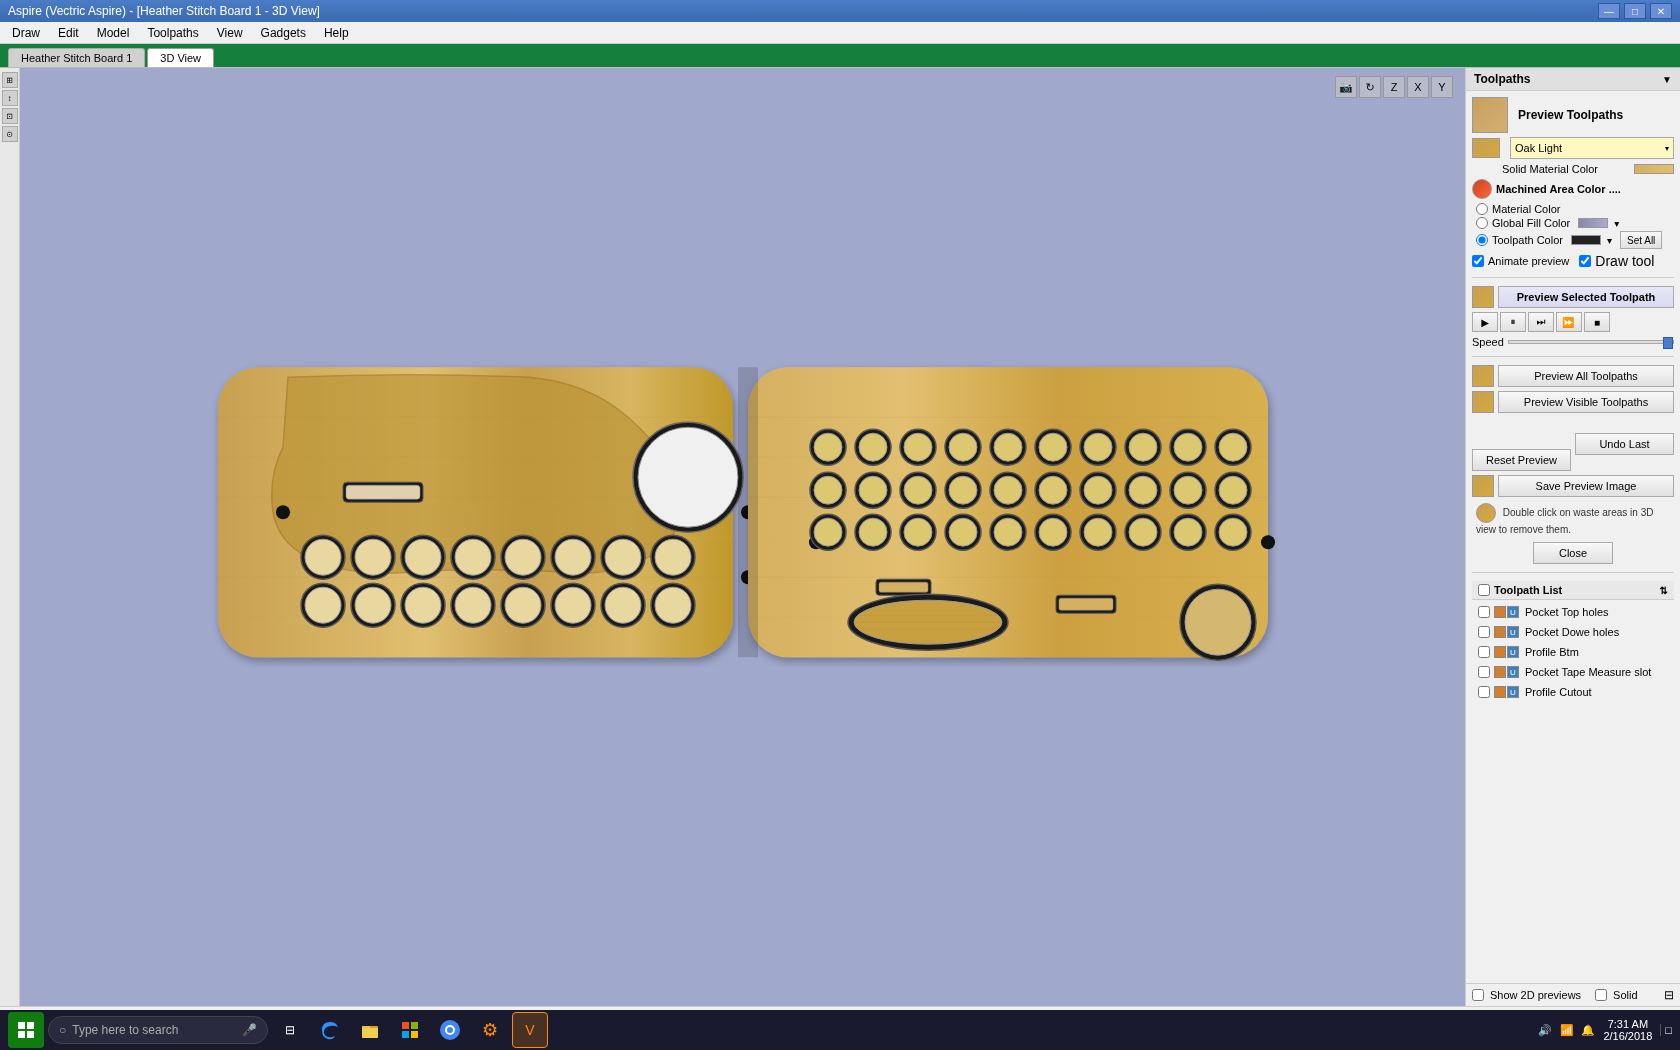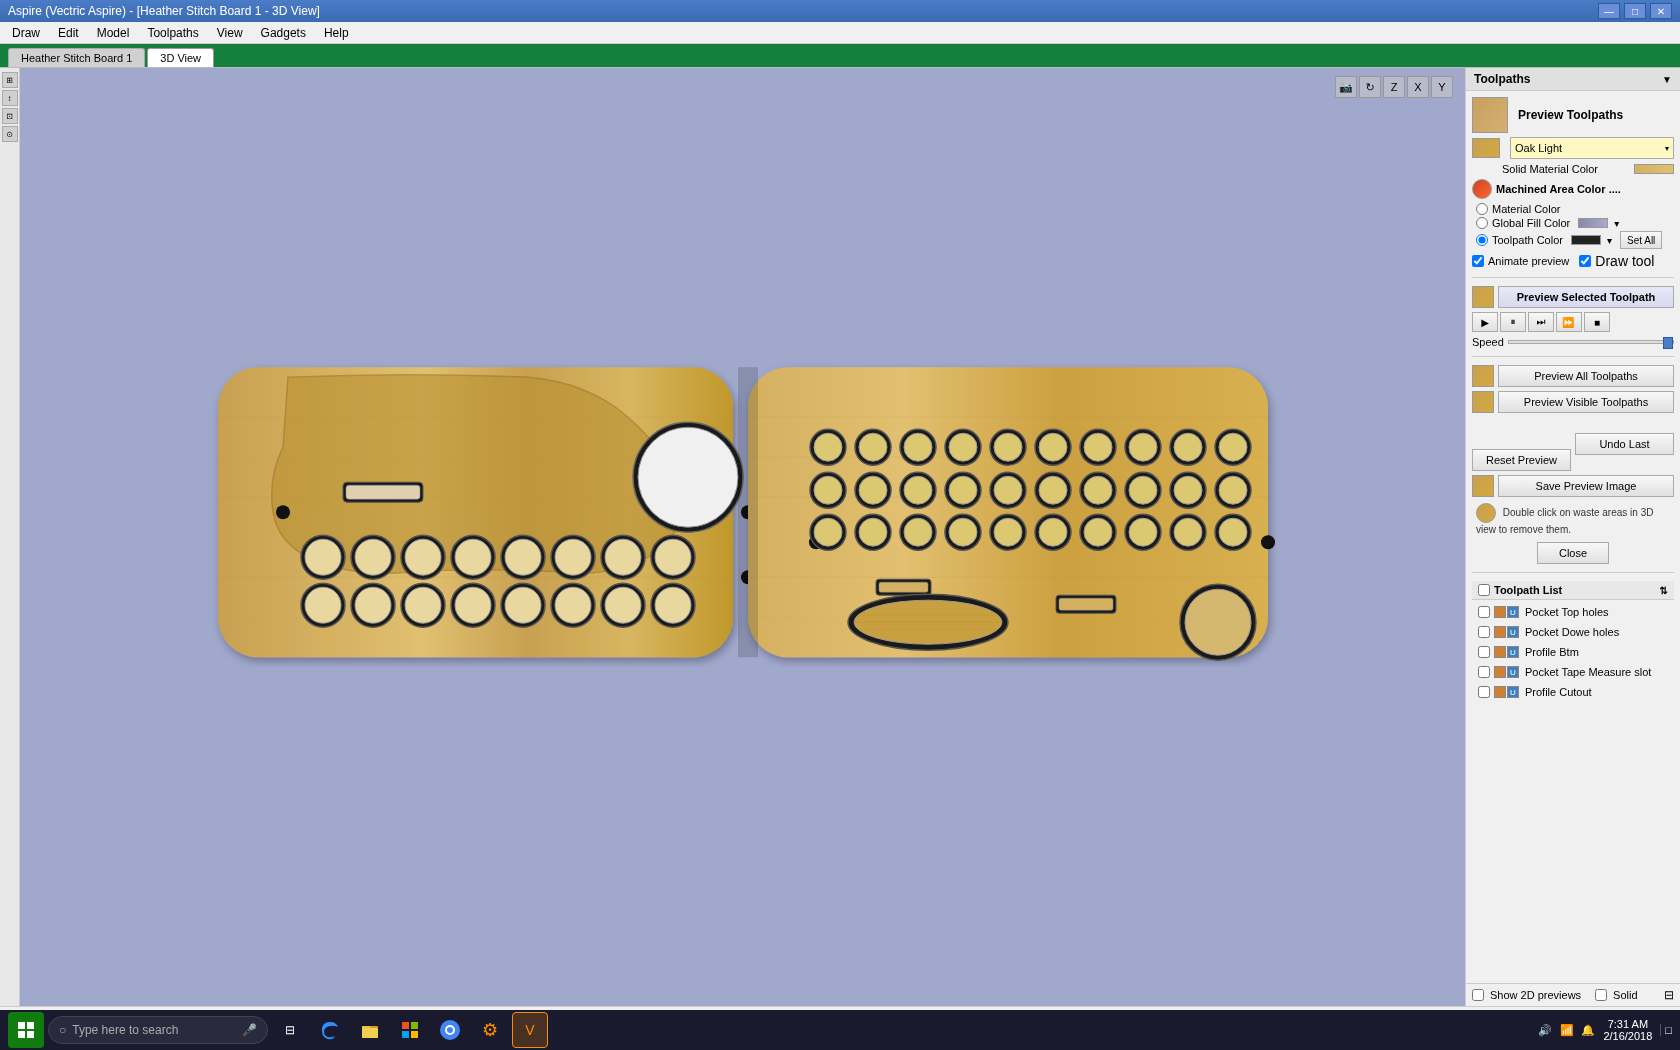--- a/index.html
+++ b/index.html
@@ -710,21 +710,21 @@
         <div style="width:22px; height:22px; background: linear-gradient(135deg, #c8a050, #d4a840); border:1px solid #999; flex-shrink:0;"></div>
         <button class="btn" style="flex:1;">Save Preview Image</button>
       </div>
 
       <div class="double-click-note">
         <div style="width:20px; height:20px; border-radius:50%; background: linear-gradient(135deg, #c8a050, #d4a840); border:1px solid #999; display:inline-block; vertical-align:middle; margin-right:4px;"></div>
         <span>Double click on waste areas in 3D view to remove them.</span>
       </div>
 
       <div style="display:flex; justify-content:center;">
-        <button class="btn" style="width:72px;">Close</button>
+        <button class="btn" style="width:80px;">Close</button>
       </div>
 
       <div class="divider"></div>
 
       <div class="toolpath-list-header">
         <input type="checkbox" style="">
         <span>Toolpath List</span>
         <span style="margin-left:auto; font-size:10px; cursor:pointer;">⇅</span>
       </div>
 

